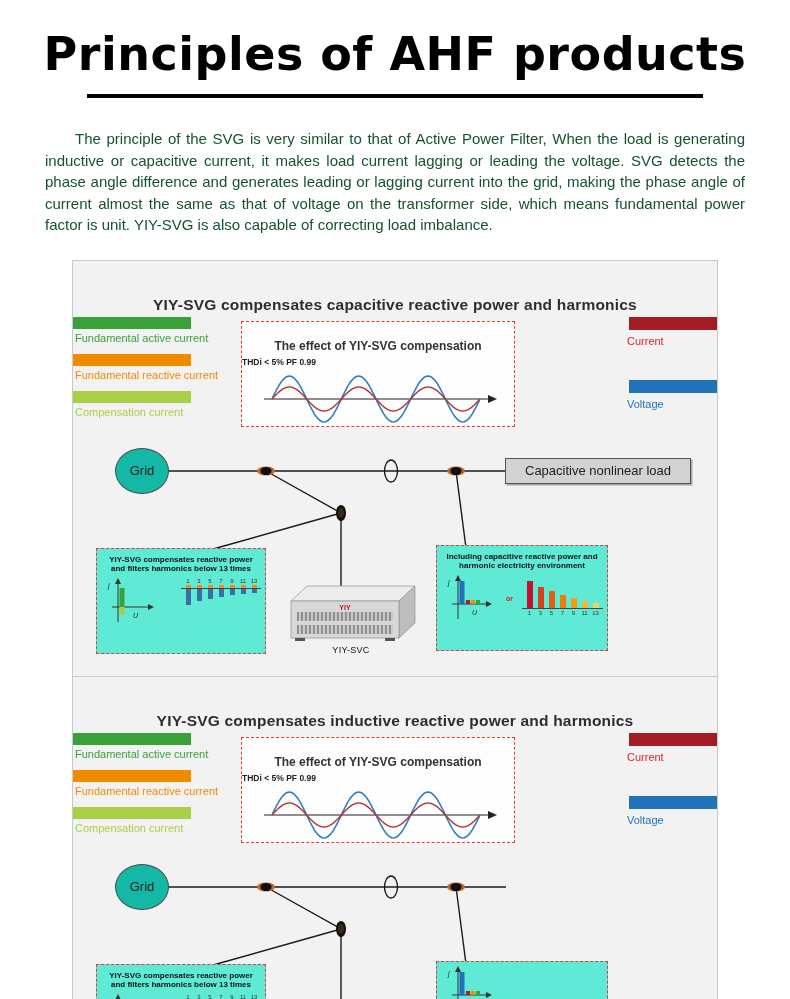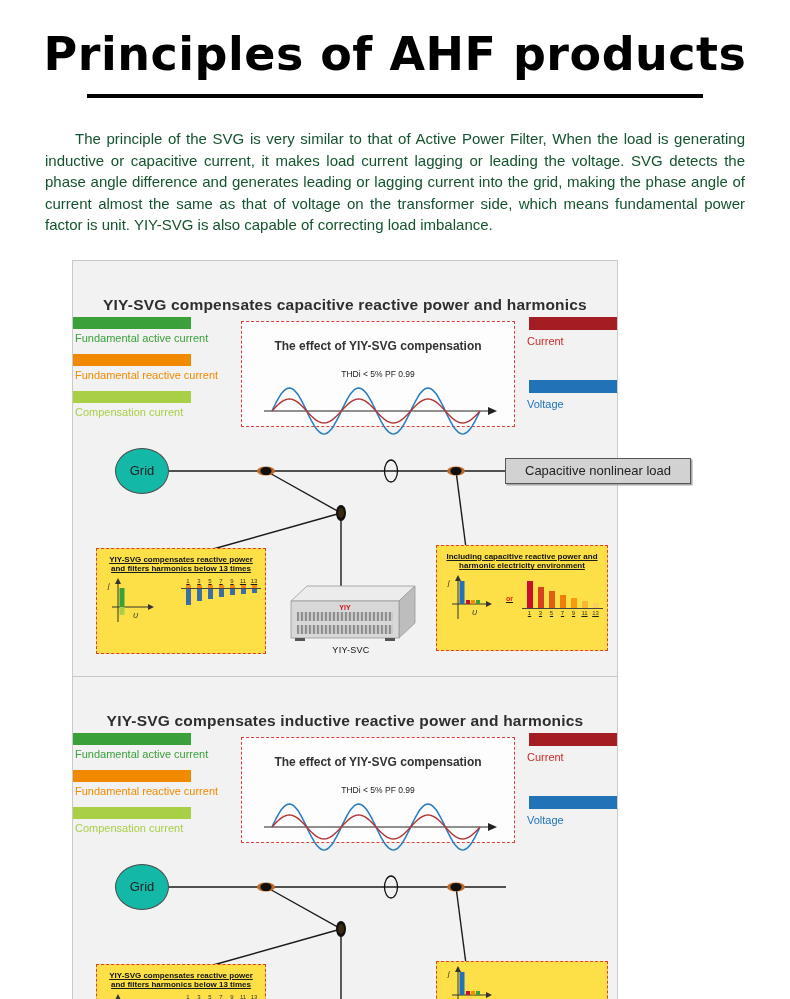--- a/index.html
+++ b/index.html
@@ -11,21 +11,21 @@
   .main-title { margin:0; padding-top:24px; text-align:center;
                 font-family:"DejaVu Sans", "Liberation Sans", sans-serif;
                 font-weight:bold; font-size:46px; line-height:60px; color:#000; letter-spacing:0.5px; }
   .title-rule { width:616px; height:4px; background:#000; margin:10px auto 0; }
 
   .intro { width:700px; margin:30px auto 0; font-size:15px; line-height:21.6px;
            text-align:justify; text-indent:30px; color:#14532d; }
 
   
   .diagrams { width:646px; margin:24px auto 0; }
-  .diagram { position:relative; width:546px; height:417px; background:#f2f2f3;
+  .diagram { position:relative; width:646px; height:417px; background:#f2f2f3;
              border:1px solid #c9c9c9; }
   .diagram + .diagram { margin-top:-1px; }
 
   .diag-title { position:absolute; top:22px; left:0; right:0; text-align:center;
                 font-size:15.5px; font-weight:bold; color:#2e2e2e; letter-spacing:0.2px; }
 
   
   .legend-left { position:absolute; left:0; top:56px; width:122px; }
   .lg-item { margin-bottom:9px; }
   .lg-bar { width:118px; height:12px; }
@@ -38,36 +38,36 @@
   .lgr-bar { width:88px; height:13px; margin-left:2px; }
   .lgr-label { font-size:11px; line-height:13px; margin:5px 2px 0 0; }
   .bg-darkred { background:#a31d23; } .t-red { color:#cf2a27; }
   .bg-blue { background:#2272b8; } .t-blue { color:#2272b8; }
   .lgr-item + .lgr-item { margin-top:32px; }
 
   
   .effect-box { position:absolute; left:168px; top:60px; width:274px; height:106px;
                 background:#fdfdfd; border:1px dashed #e23c39; }
   .effect-title { margin-top:17px; text-align:center; font-size:12px; font-weight:bold; color:#333; }
-  .effect-sub { text-align:center; font-size:8.5px; font-weight:normal; color:#222; margin-top:16px; }
+  .effect-sub { font-size:8.5px; font-weight:bold; color:#222; margin-top:4px; }
   .waves-svg { display:block; margin:1px auto 0; }
 
   
   .circuit { position:absolute; left:0; top:0; pointer-events:none; }
   .wire { stroke:#1a1a1a; stroke-width:1.4; fill:none; }
 
   .grid-node { position:absolute; left:42px; top:187px; width:54px; height:46px;
                background:#14b8a6; border:1.5px solid #4a4a4a; border-radius:50%;
                display:flex; align-items:center; justify-content:center; font-size:13px; color:#222; }
   .load-box { position:absolute; left:432px; top:197px; width:186px; height:26px;
               background:#d2d2d2; border:1px solid #555; box-shadow:1.5px 1.5px 0 #a7a7a7;
               display:flex; align-items:center; justify-content:center; font-size:13px; color:#222; }
 
   
-  .note-box { position:absolute; border:1px dashed #e23c39; background:#fde047;text-decoration:underline; }
+  .note-box { position:absolute; border:1px dashed #e23c39; background:#5eead4; }
   .note-left { left:23px; top:287px; width:170px; height:106px; }
   .note-right { left:363px; top:284px; width:172px; height:106px; }
   .note-title { font-size:8px; font-weight:bold; text-align:center; line-height:9.5px;
                 margin:6px 6px 2px; color:#111; }
   .note-charts { display:flex; justify-content:space-between; align-items:flex-start;
                  padding:0 7px; margin-top:2px; }
   .axlbl { font-size:7px; font-style:italic; fill:#222; }
   .ax { stroke:#333; stroke-width:1; }
 
   

